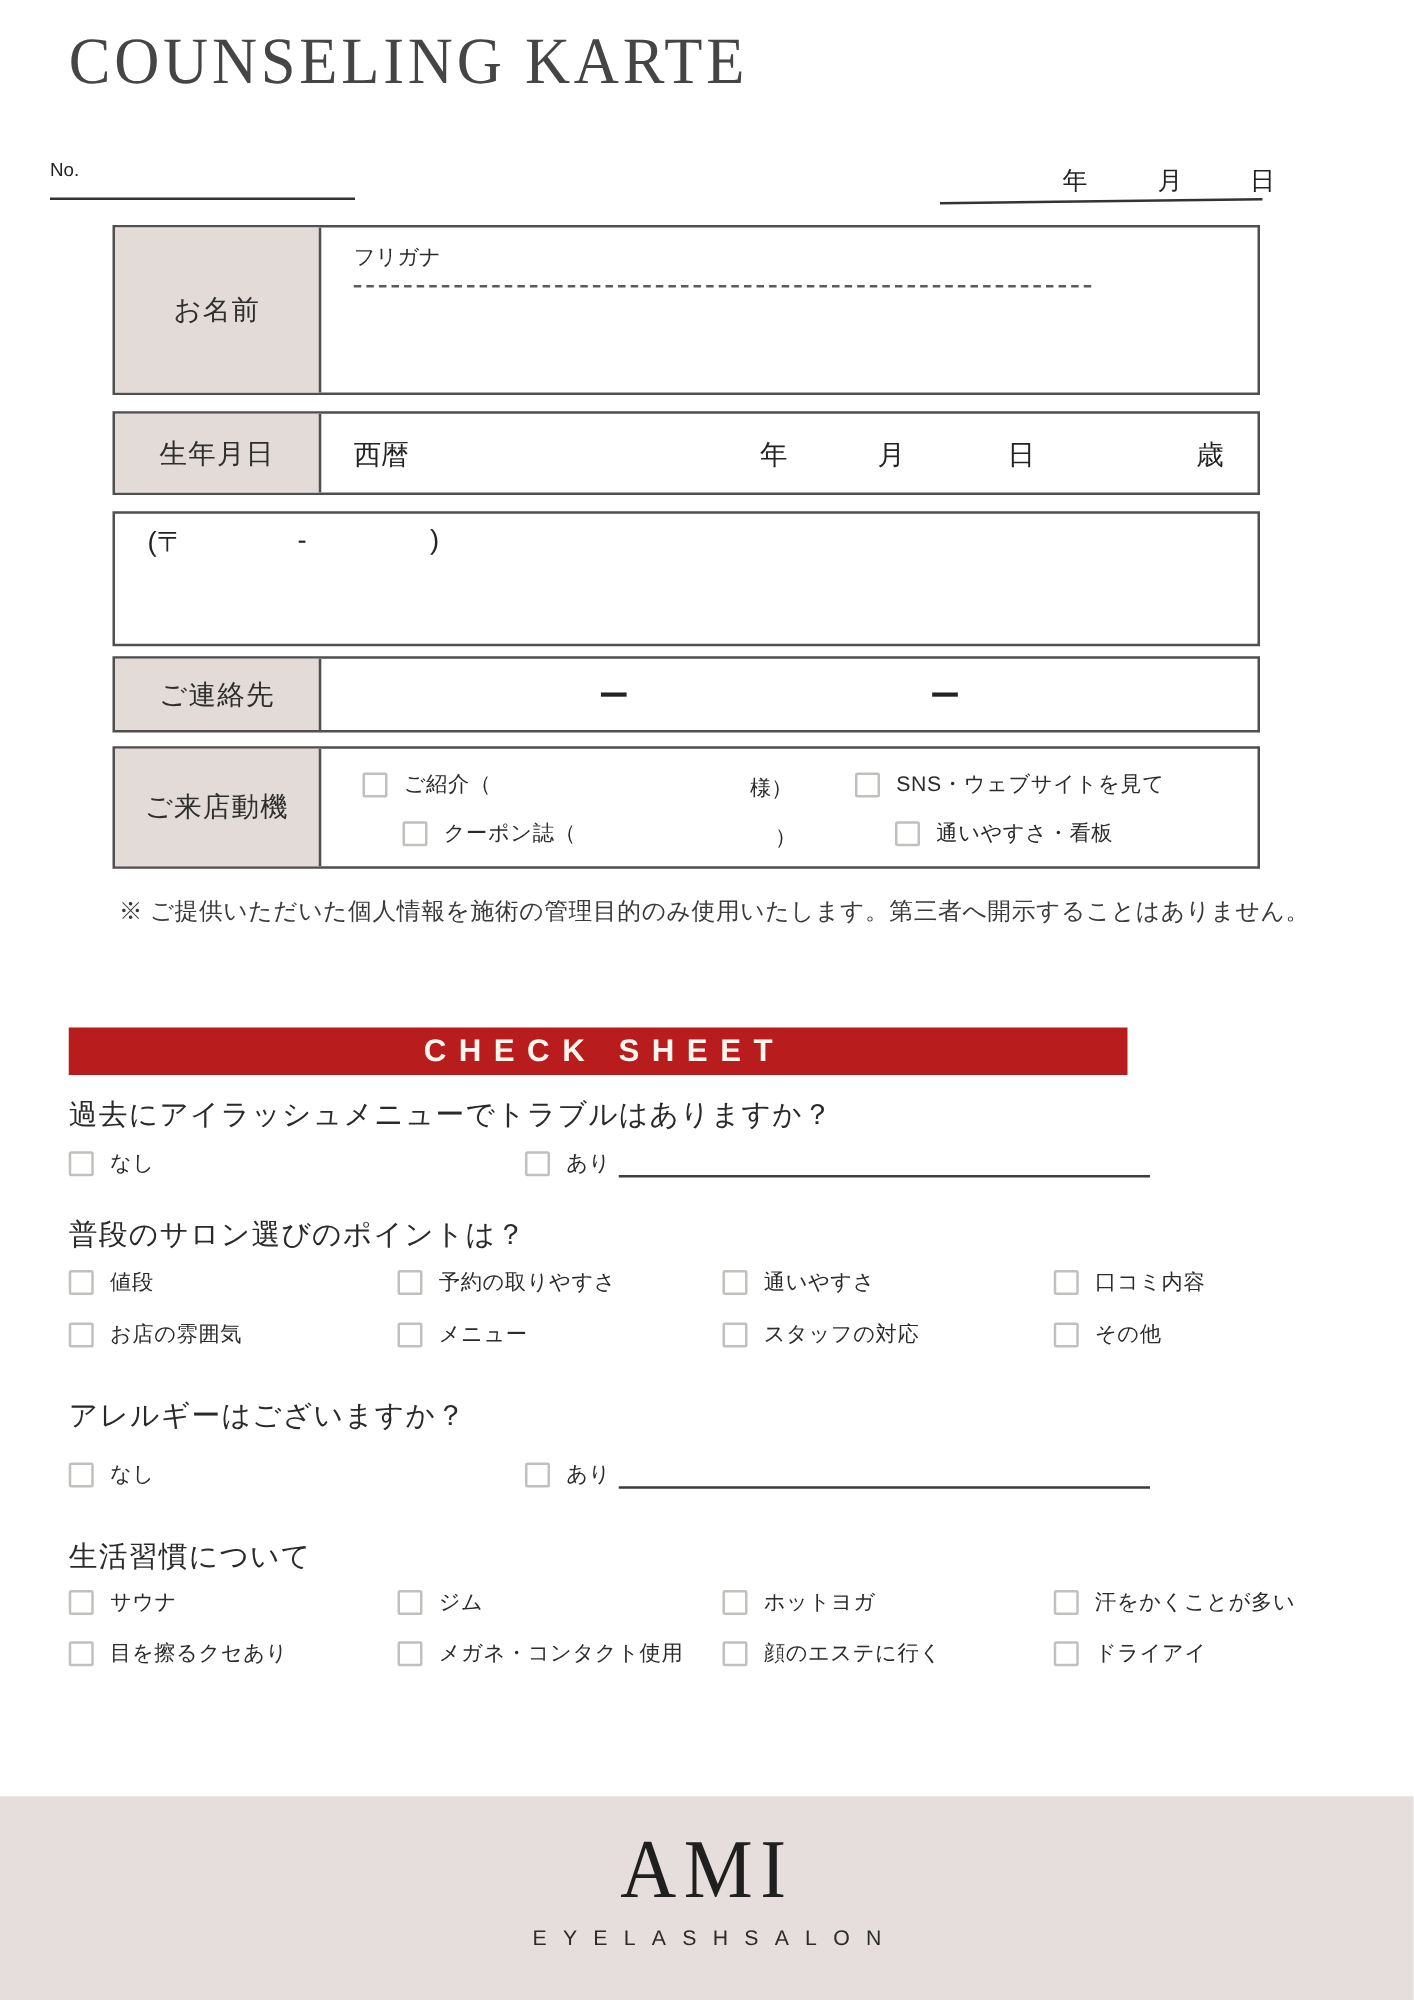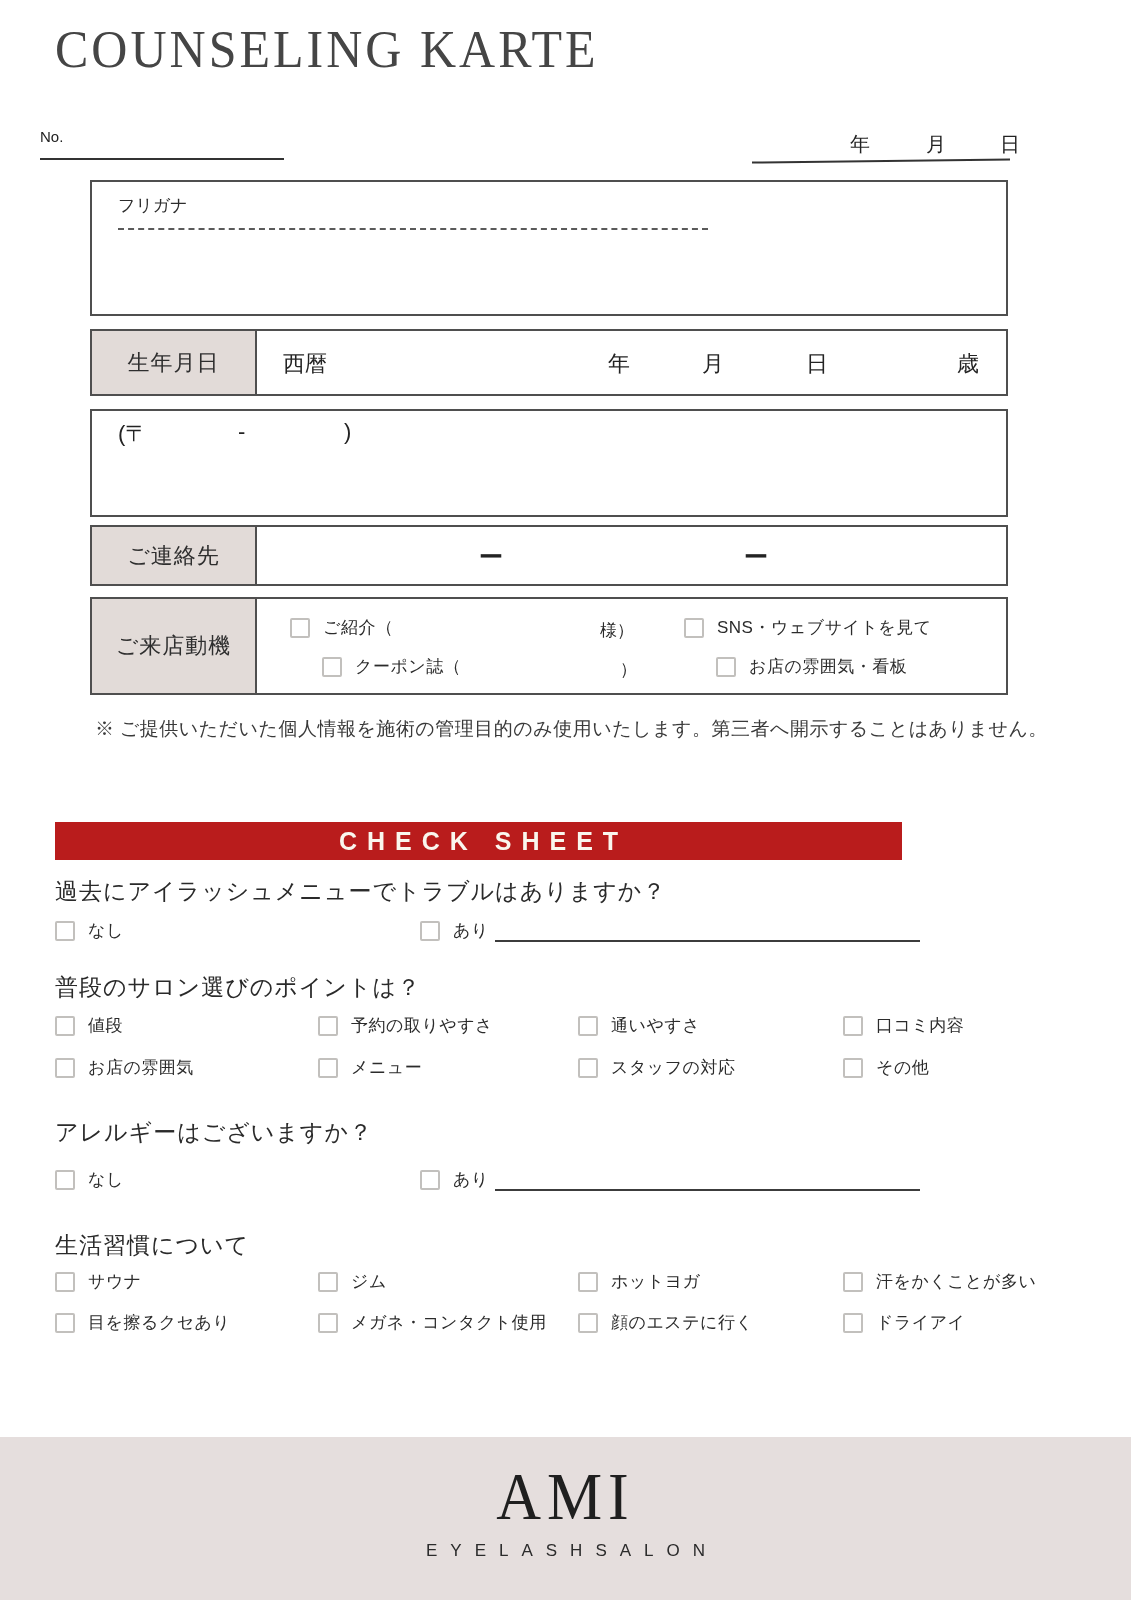--- a/index.html
+++ b/index.html
@@ -100,20 +100,21 @@
 
   <div class="title">COUNSELING KARTE</div>
   <div class="no-label">No.</div>
   <div class="no-line"></div>
   <span class="date-label dl-year">年</span>
   <span class="date-label dl-month">月</span>
   <span class="date-label dl-day">日</span>
   <div class="date-line"></div>
 
   <div class="tbl t1">
+    <div class="tbl-label">お名前</div>
     <div class="tbl-content">
       <div class="furigana">フリガナ</div>
       <div class="furigana-line"></div>
     </div>
   </div>
 
   <div class="tbl t2">
     <div class="tbl-label">生年月日</div>
     <div class="tbl-content">
       <span class="cell-text birth-era">西暦</span>
@@ -152,21 +153,21 @@
         <span class="cb"></span>
         <span class="lbl">SNS・ウェブサイトを見て</span>
       </div>
       <div class="opt motive-opt m-r2 m-c1">
         <span class="cb"></span>
         <span class="lbl">クーポン誌（</span>
       </div>
       <span class="m-suffix ms2">）</span>
       <div class="opt motive-opt m-r2 m-c2">
         <span class="cb"></span>
-        <span class="lbl">お店の雰囲気・看板</span>
+        <span class="lbl">通いやすさ・看板</span>
       </div>
     </div>
   </div>
 
   <div class="note">※ ご提供いただいた個人情報を施術の管理目的のみ使用いたします。第三者へ開示することはありません。</div>
 
   <div class="banner">
     <span class="banner-text">CHECK SHEET</span>
   </div>
 

